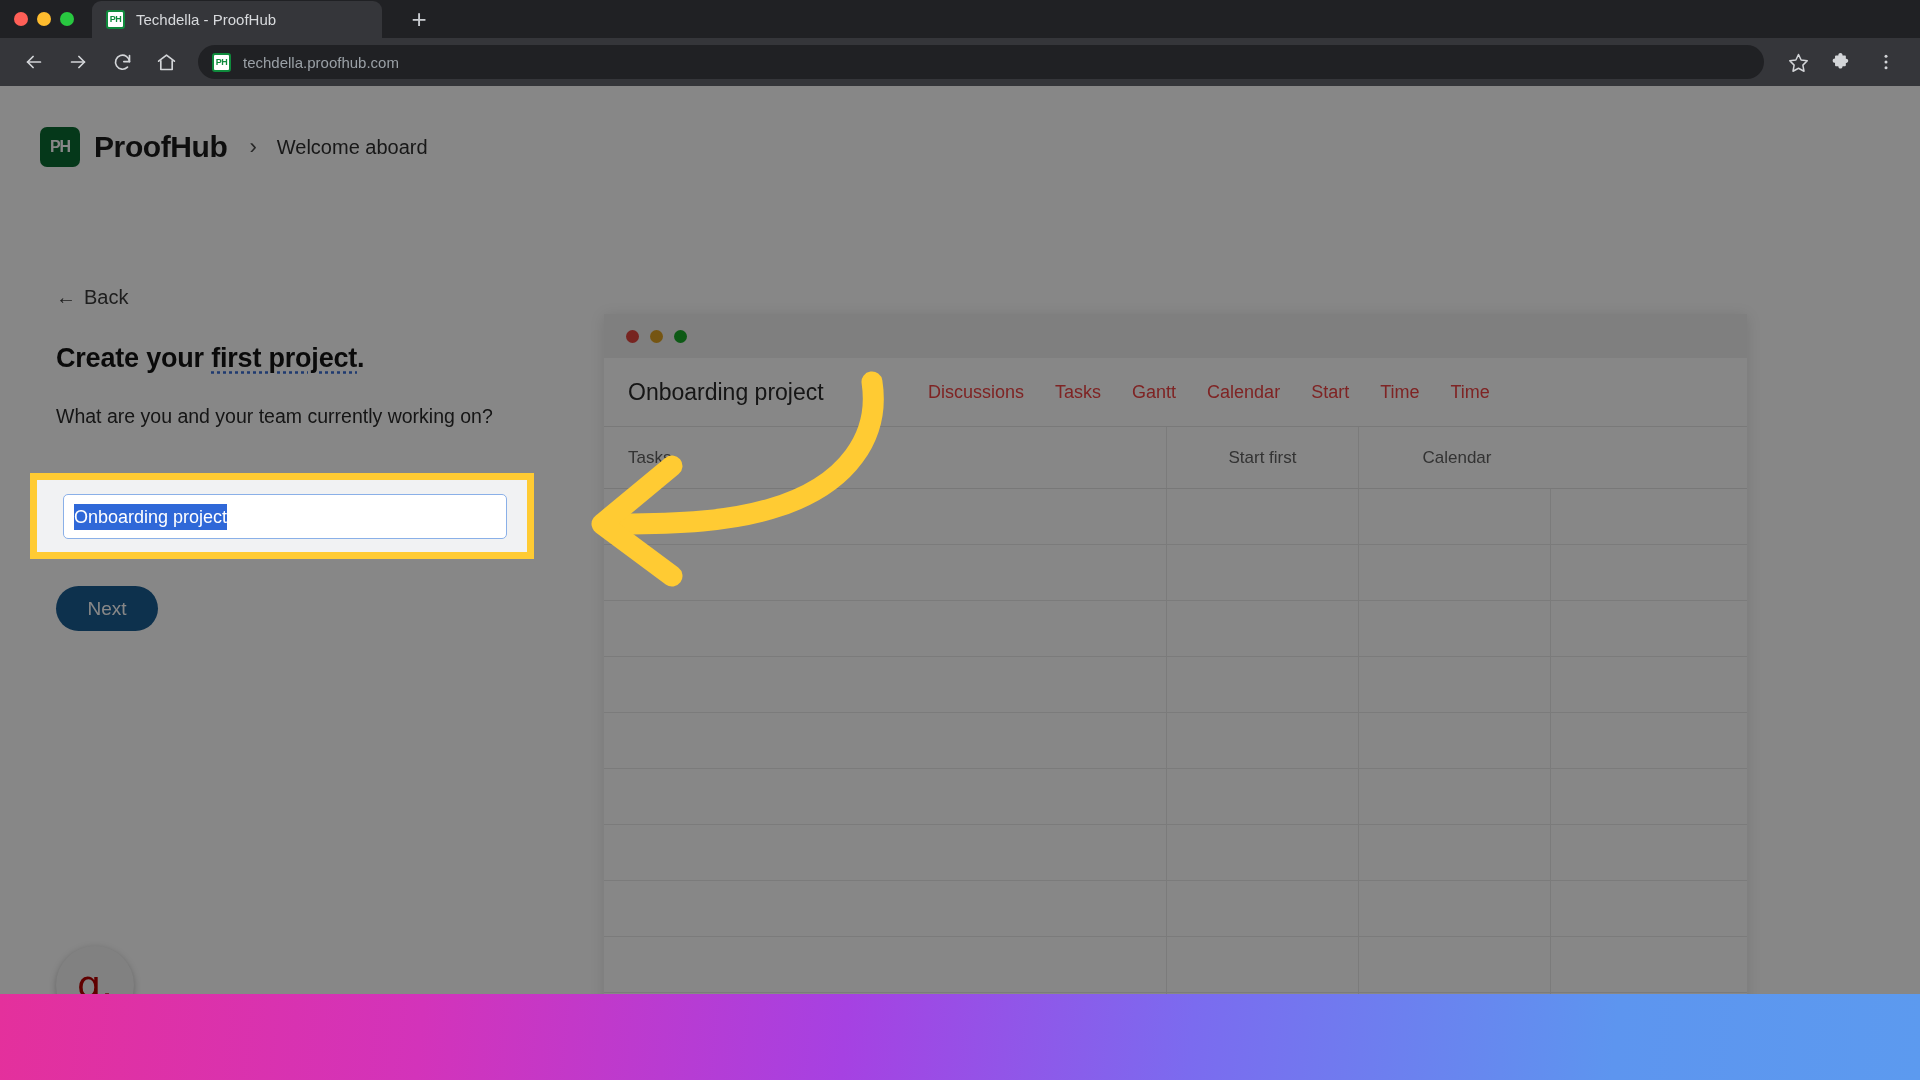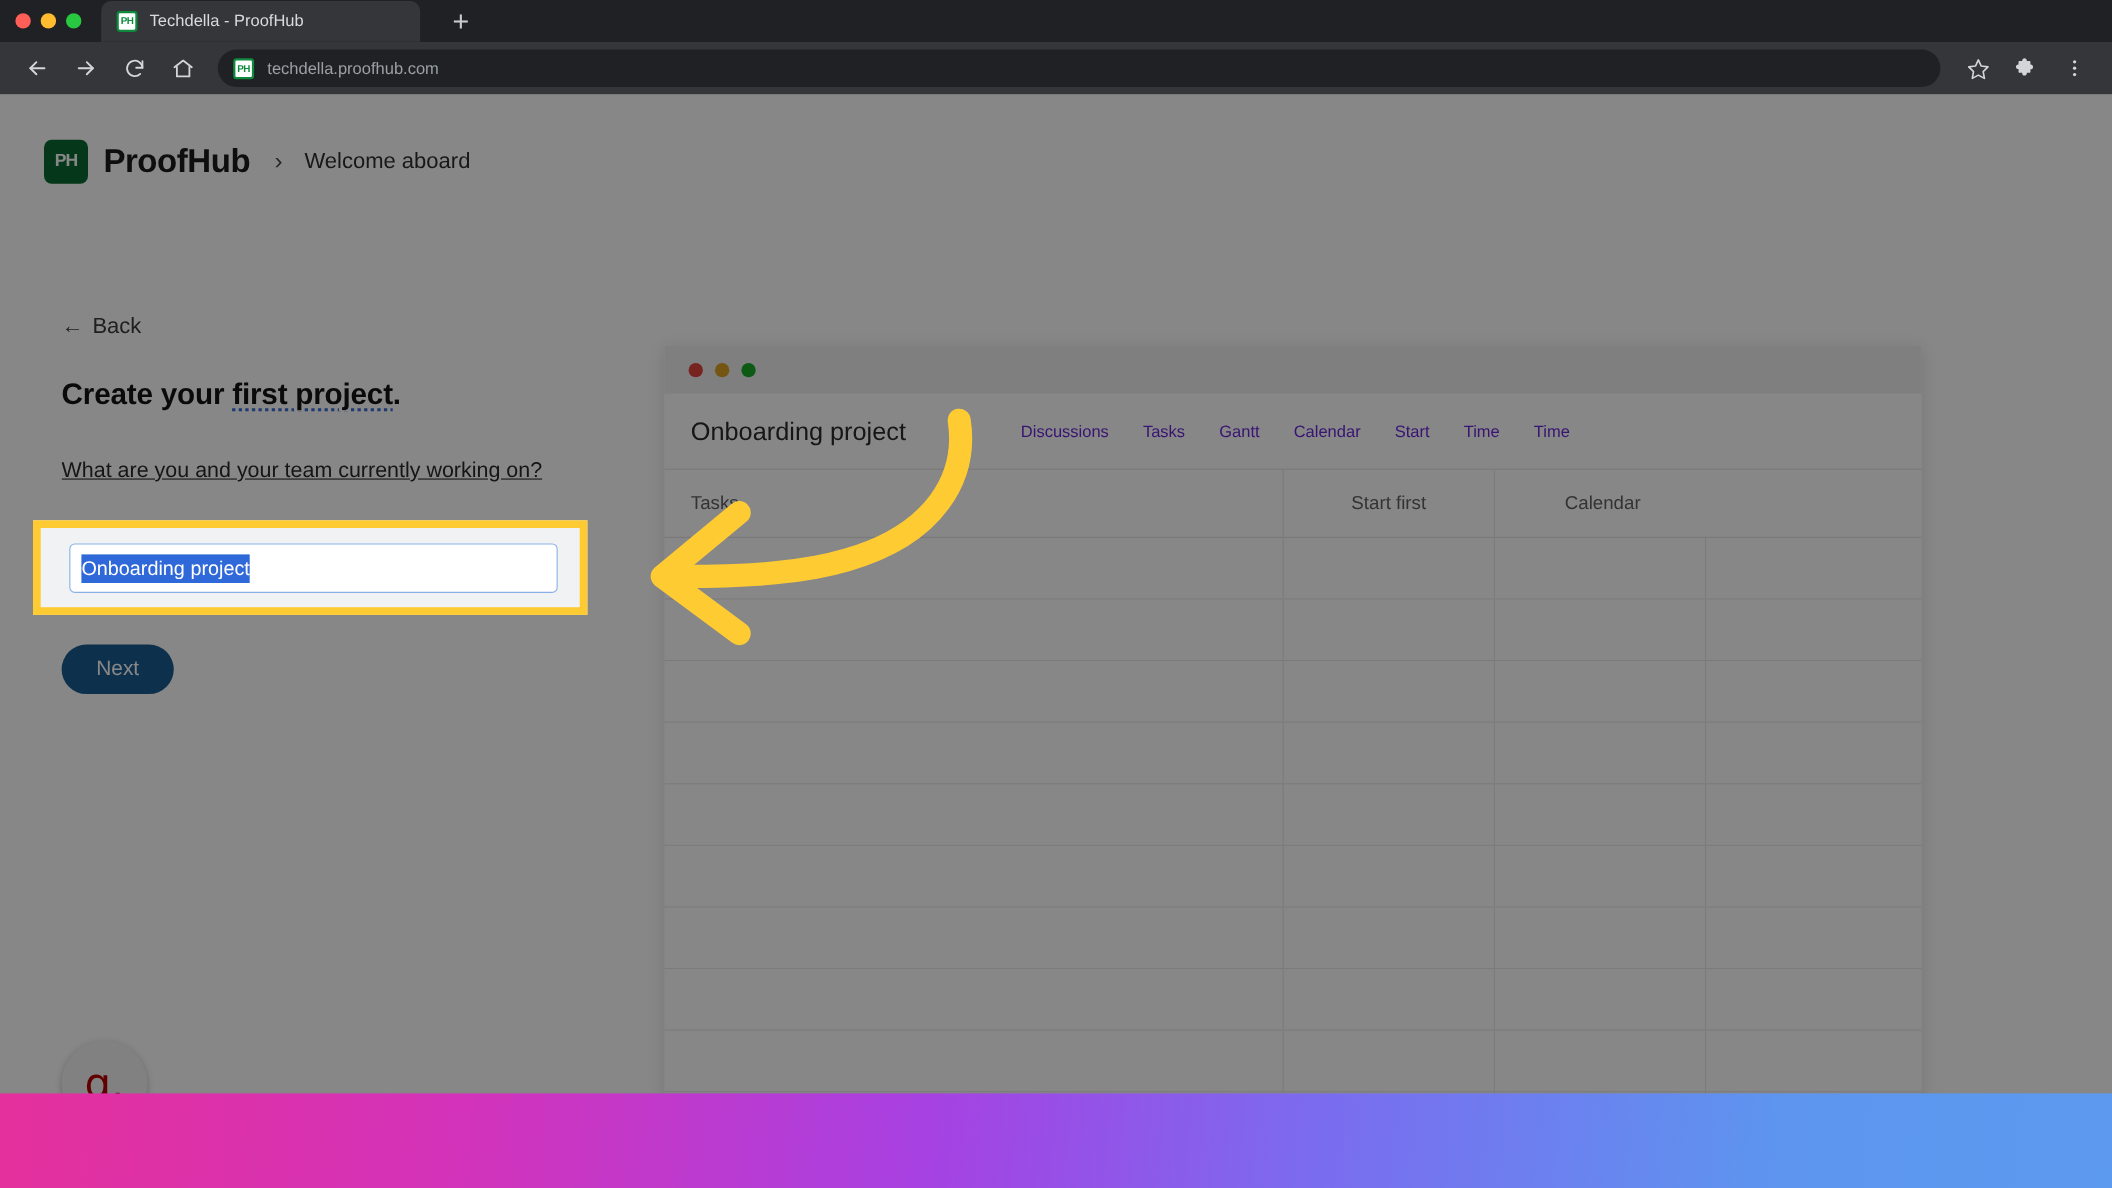--- a/index.html
+++ b/index.html
@@ -130,32 +130,31 @@
     width: 520px;
     z-index: 10;
   }
   #back-link {
     display: flex; align-items: center; gap: 8px;
     font-size: 20px; color: #3b3b3b;
     margin-bottom: 34px;
   }
   #create-heading {
     font-size: 27px; font-weight: bold; color: #141414;
-    margin-bottom: 40px; letter-spacing: -0.2px;
+    margin-bottom: 28px; letter-spacing: -0.2px;
   }
   #create-heading .spellcheck {
     text-decoration: underline dotted #3b6fd4;
     text-underline-offset: 4px;
   }
   #prompt-text {
     font-size: 19.5px; color: #2a2a2a; line-height: 28px;
     width: 460px;
     max-height: 28px;
     overflow: hidden;
-    text-decoration: underline;
   }
 
   
   #input-highlight {
     position: absolute;
     left: 30px; top: 387px;
     width: 504px; height: 86px;
     border: 7px solid #ffcb33;
     background: #f1f2f3;
     z-index: 50;
@@ -233,21 +232,21 @@
     background: #ffffff;
     border-bottom: 1px solid #e4e4e4;
     display: flex; align-items: center;
     padding: 0 24px;
   }
   #mockup-project-title {
     font-size: 23px; color: #2b2b2b;
     width: 300px;
   }
   #mockup-tabs { display: flex; align-items: center; gap: 31px; }
-  .mk-tab { font-size: 15px; color: #6d28d9; white-space: nowrap; text-align: right; }
+  .mk-tab { font-size: 18px; color: #ef4444; white-space: nowrap; text-align: right; }
 
   #mockup-table { width: 100%; }
   #mockup-thead {
     display: flex;
     height: 62px;
     border-bottom: 1px solid #e2e2e2;
   }
   .mk-th {
     display: flex; align-items: center;
     font-size: 17px; color: #616161;

